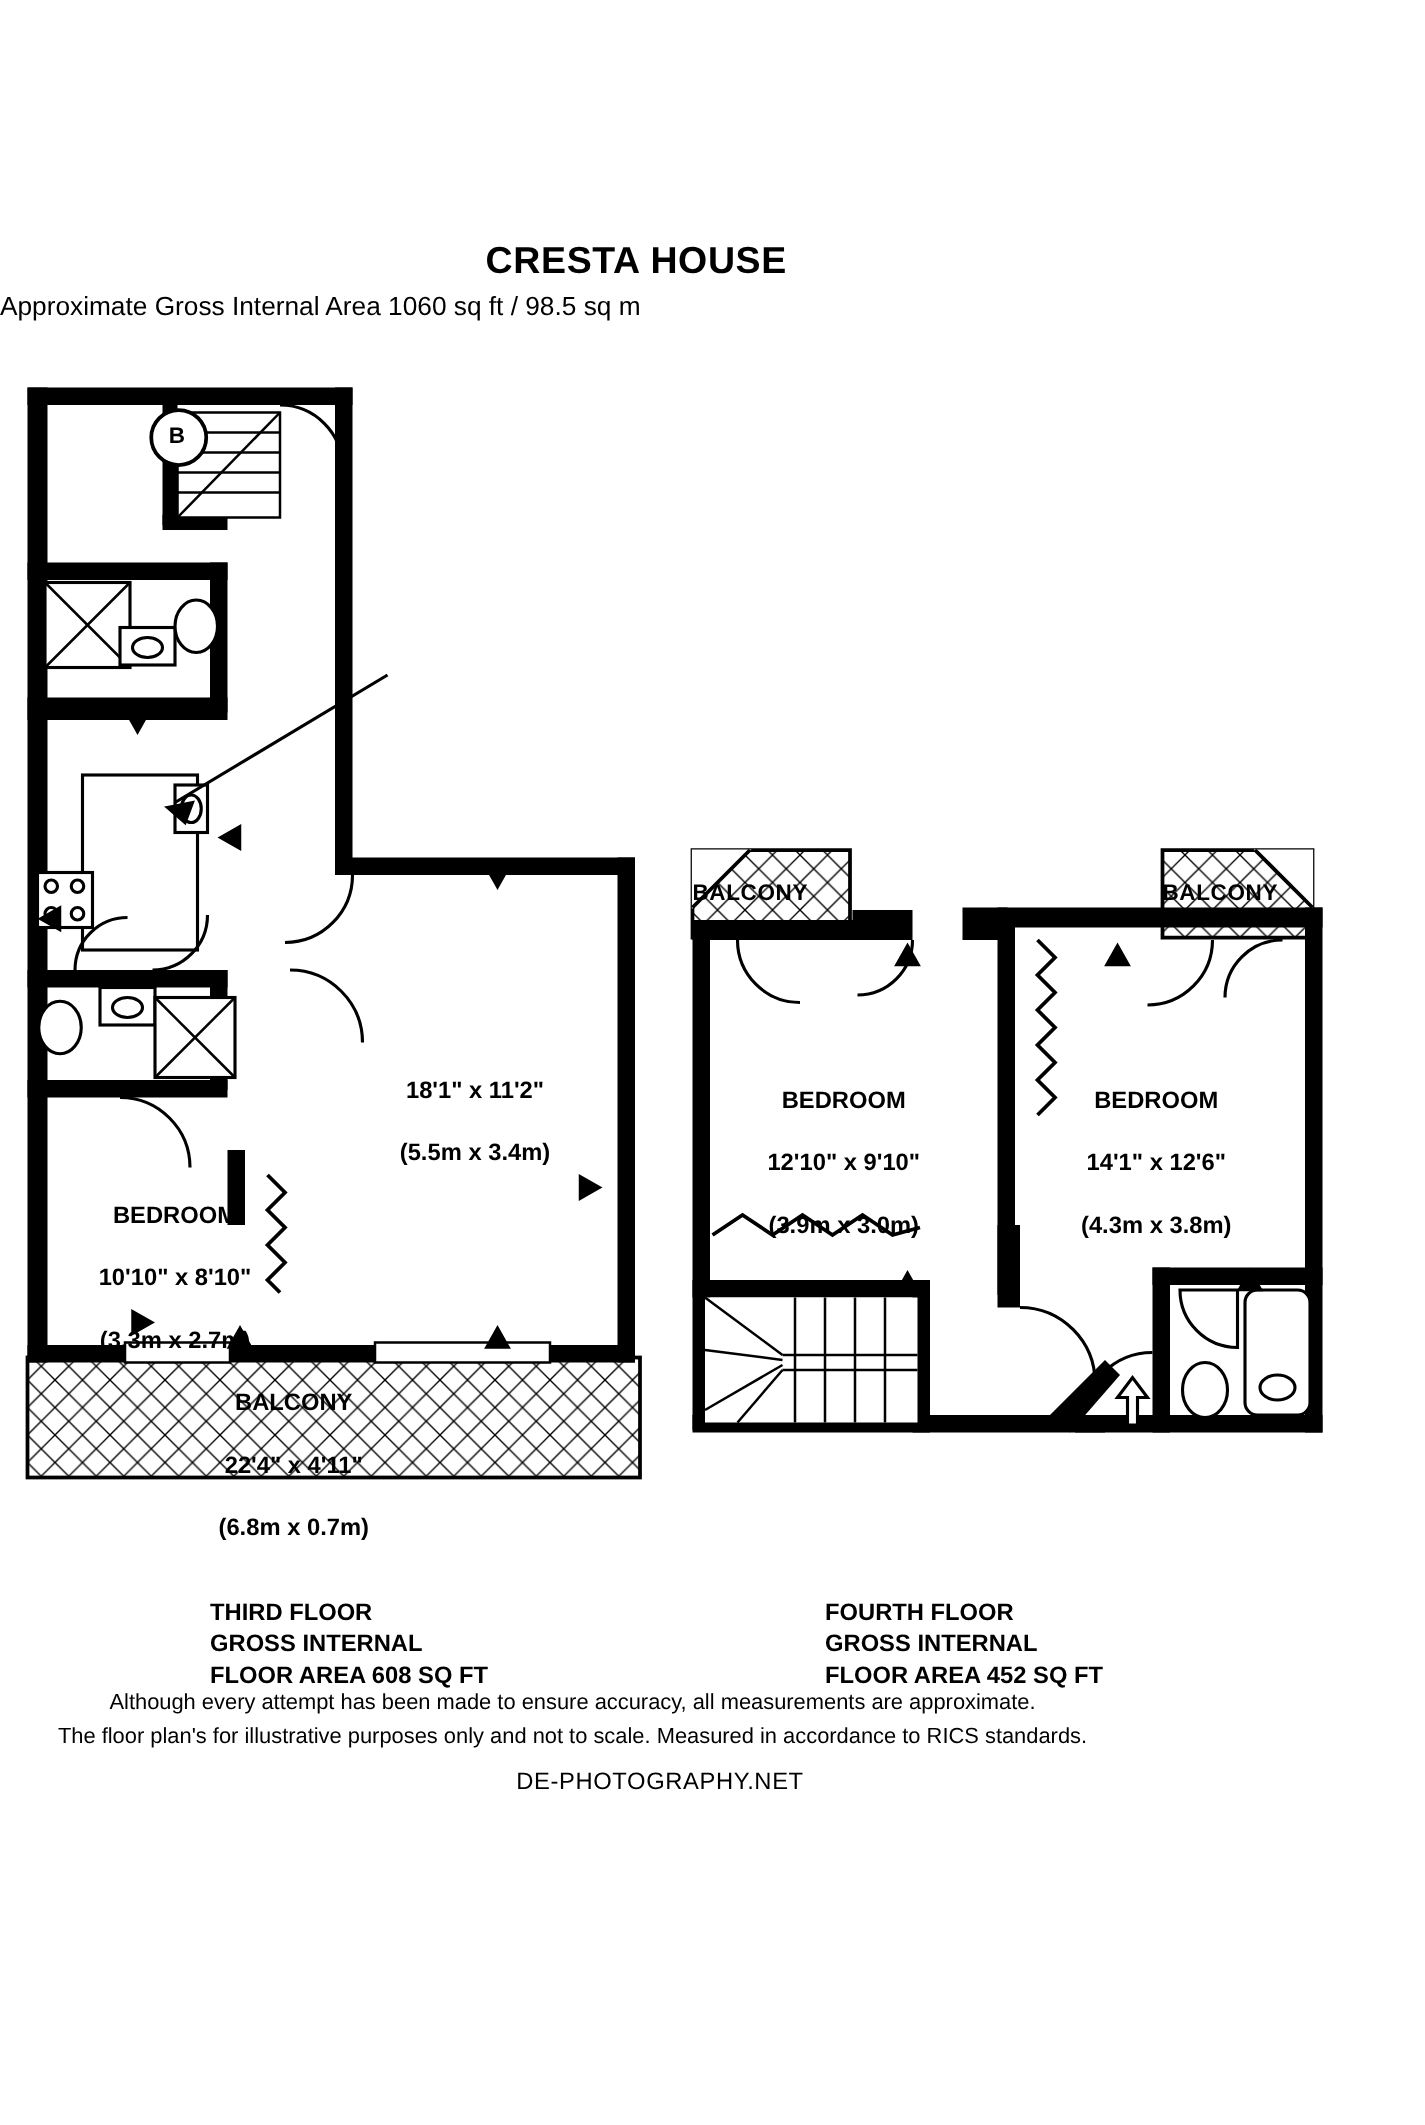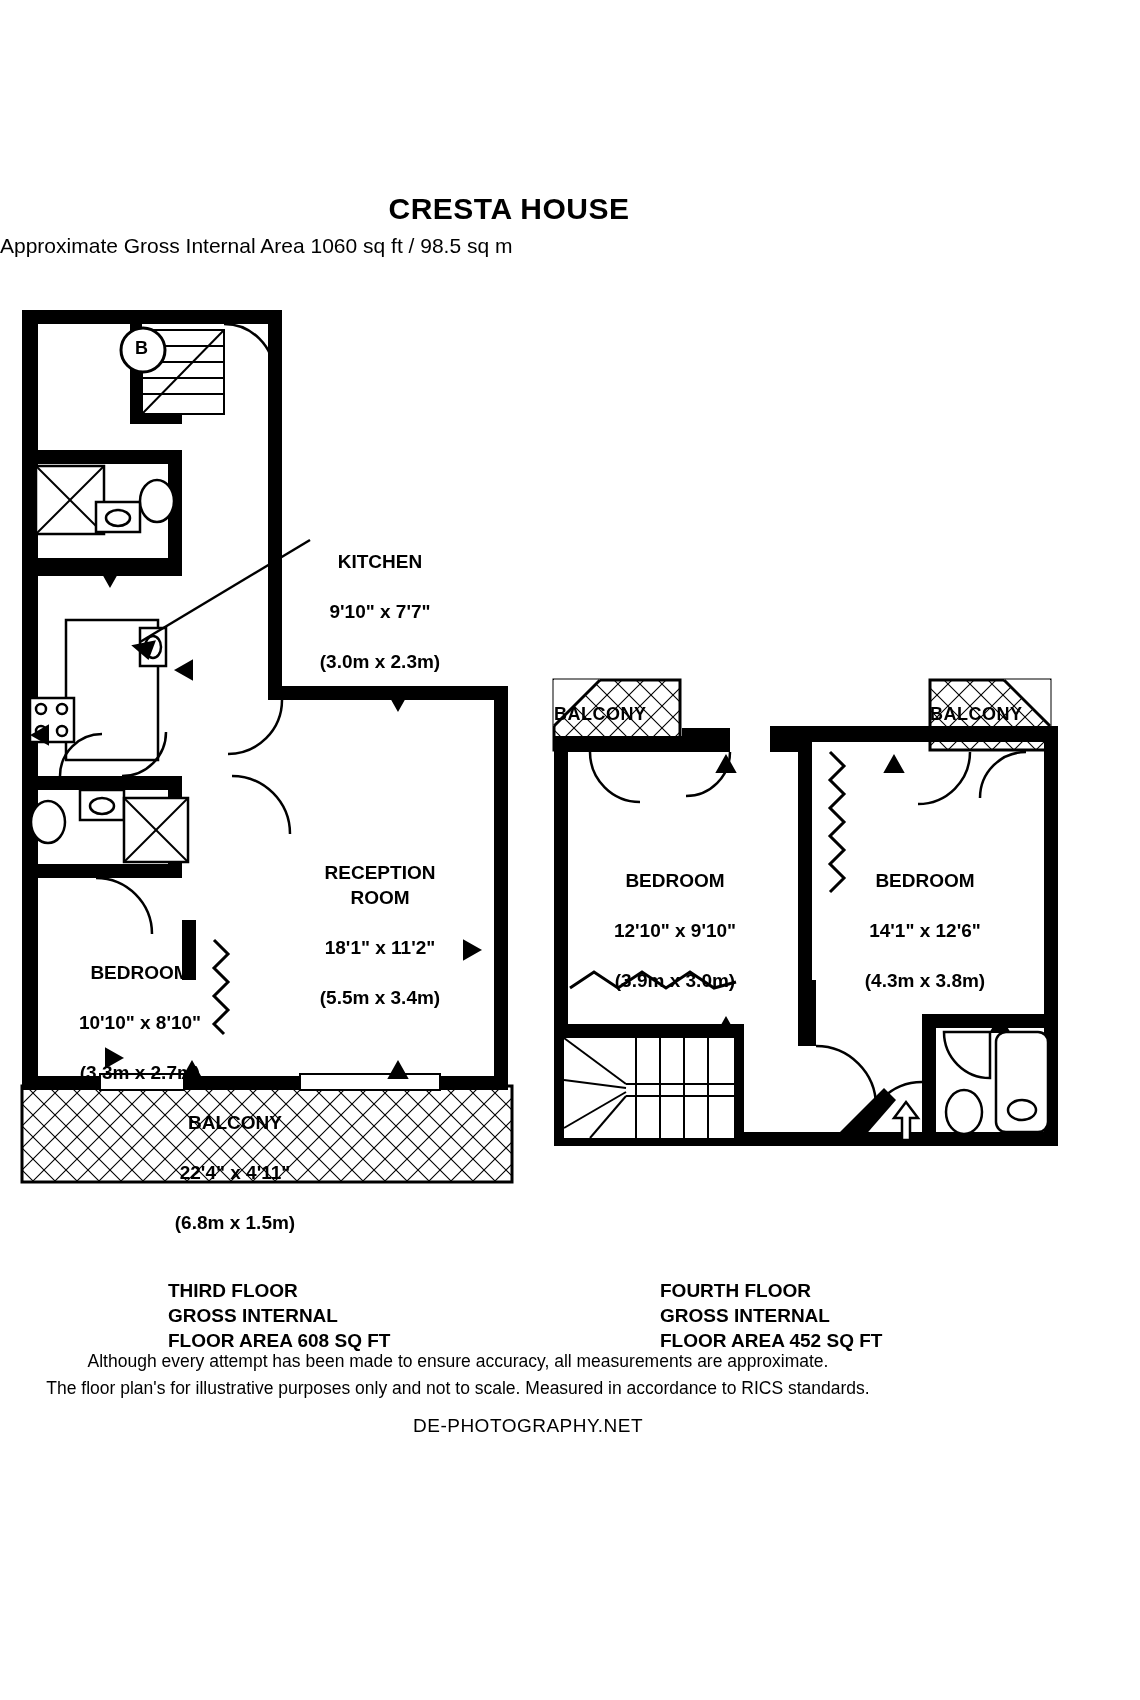--- a/index.html
+++ b/index.html
@@ -220,43 +220,36 @@
       </g>
 
       <g>
         <circle cx="143" cy="60" r="22" fill="#ffffff" stroke="#000000" stroke-width="3"></circle>
       </g>
     </svg>
   </div>
 
   <div class="tag-label" style="left:135px; top:338px;">B</div>
 
-  <div class="room-label" style="left:230px; top:524px; width:300px;">
-    <div>KITCHEN</div>
-    <div>9'10" x 7'7"</div>
-    <div>(3.0m x 2.3m)</div>
-  </div>
 
   <div class="room-label" style="left:240px; top:835px; width:280px;">
-    <div>RECEPTION
-ROOM</div>
     <div>18'1" x 11'2"</div>
     <div>(5.5m x 3.4m)</div>
   </div>
 
   <div class="room-label" style="left:10px; top:935px; width:260px;">
     <div>BEDROOM</div>
     <div>10'10" x 8'10"</div>
     <div>(3.3m x 2.7m)</div>
   </div>
 
   <div class="room-label" style="left:95px; top:1085px; width:280px;">
     <div>BALCONY</div>
     <div>22'4" x 4'11"</div>
-    <div>(6.8m x 1.5m)</div>
+    <div>(6.8m x 0.7m)</div>
   </div>
 
   <div class="plan" id="plan-fourth">
     <svg width="560" height="570" viewBox="0 0 560 570" xmlns="http://www.w3.org/2000/svg">
       <defs>
         <pattern id="hatchX2" width="22" height="22" patternUnits="userSpaceOnUse">
           <rect width="22" height="22" fill="#ffffff"></rect>
           <path d="M0,0 L22,22 M22,0 L0,22" stroke="#000000" stroke-width="1.1"></path>
         </pattern>
       </defs>

